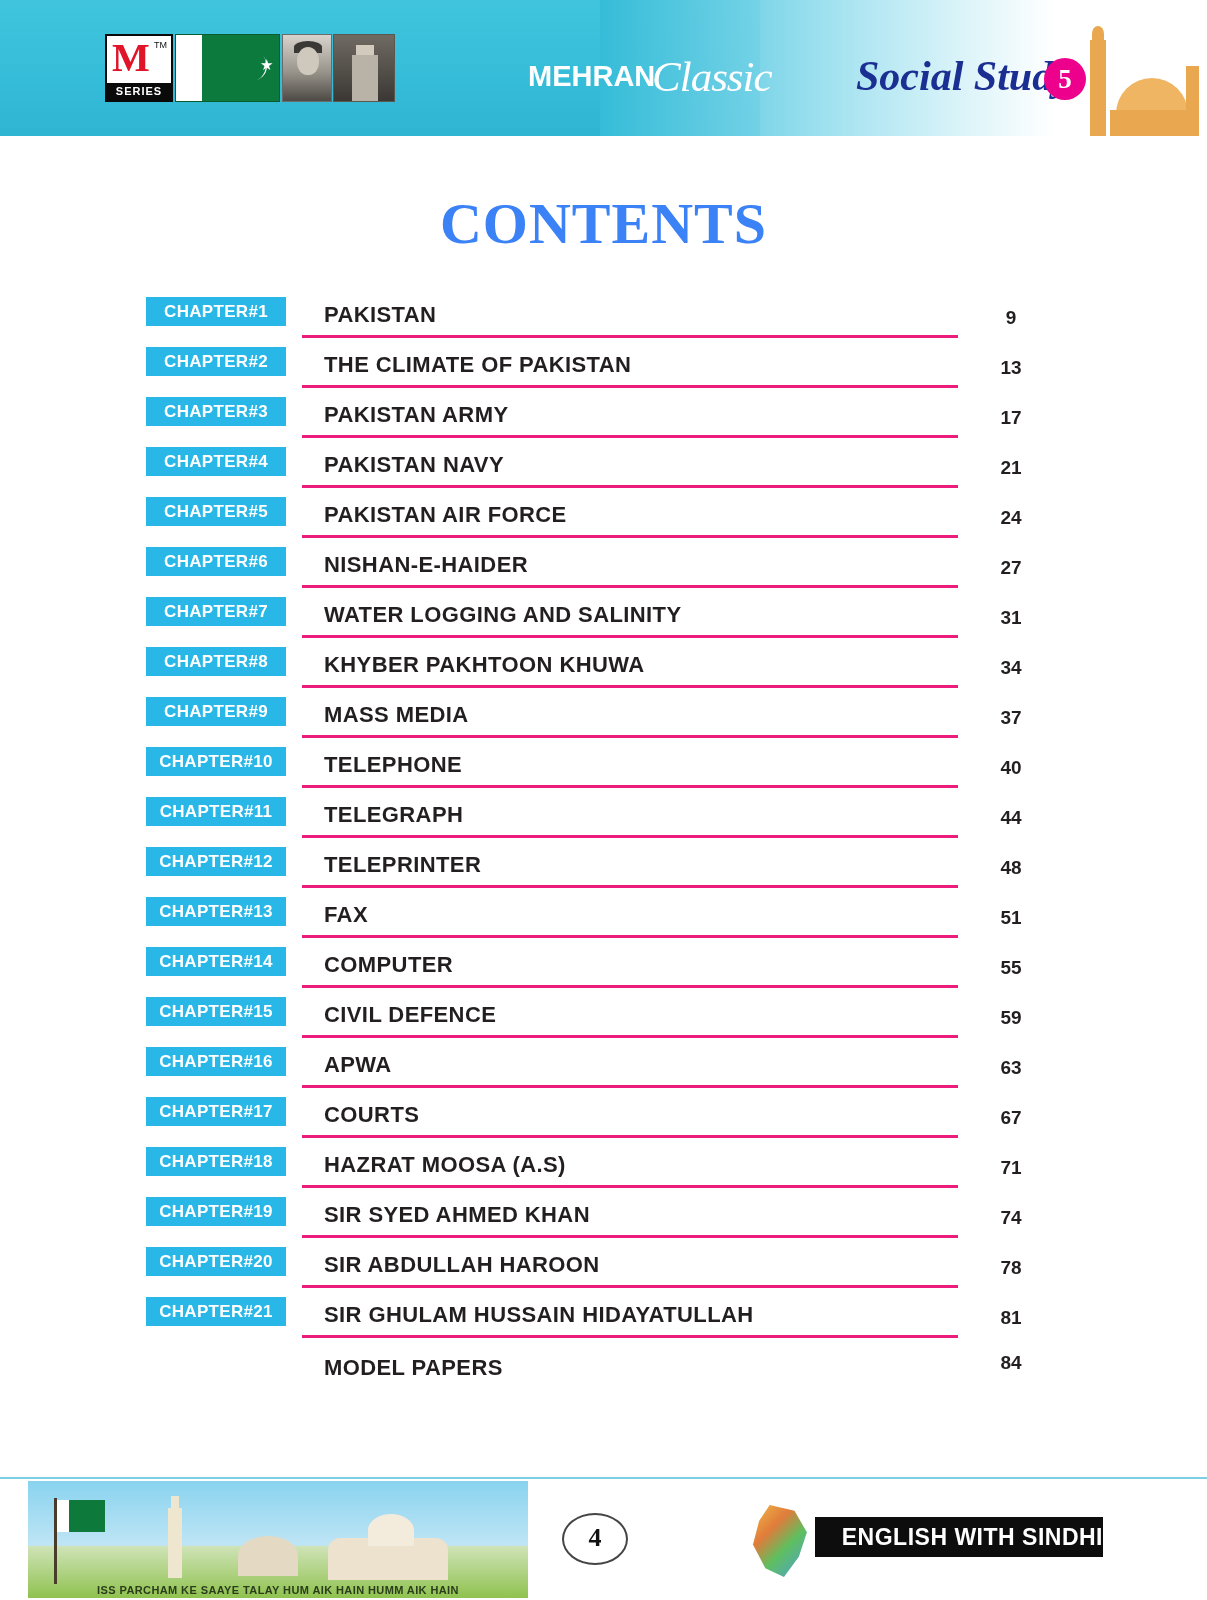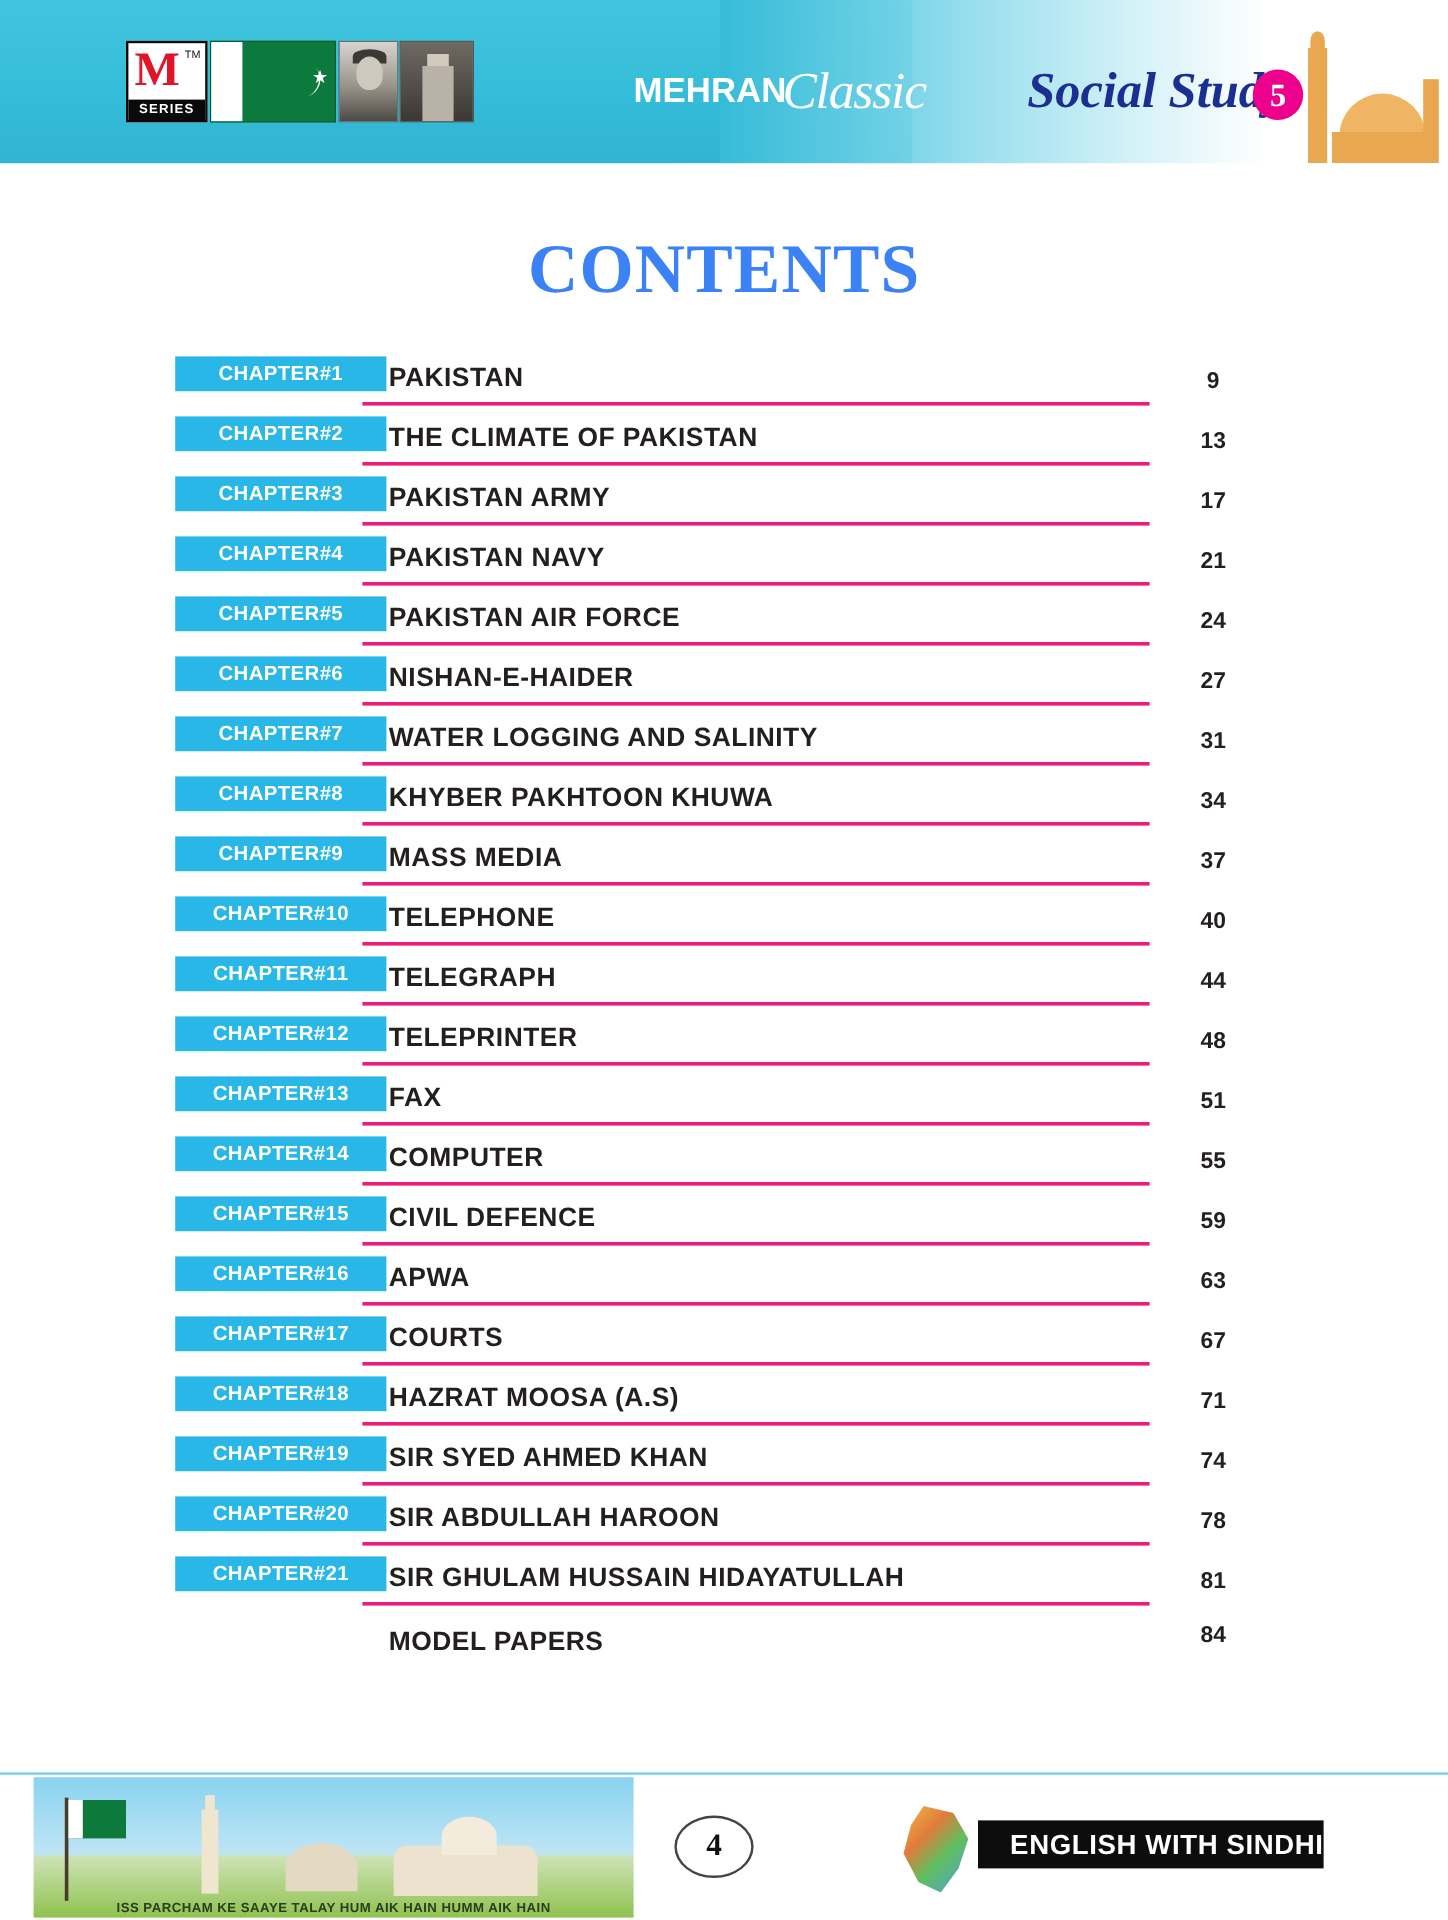--- a/index.html
+++ b/index.html
@@ -253,21 +253,21 @@
     width: 920px;
   }
   .toc-row {
     position: relative;
     height: 50px;
   }
   .chip {
     position: absolute;
     left: 0;
     top: 0;
-    width: 176px;
+    width: 140px;
     height: 29px;
     background: #29b7e8;
     color: #ffffff;
     font-family: "Liberation Sans", sans-serif;
     font-weight: bold;
     font-size: 17px;
     letter-spacing: 0.3px;
     text-align: center;
     line-height: 29px;
   }

